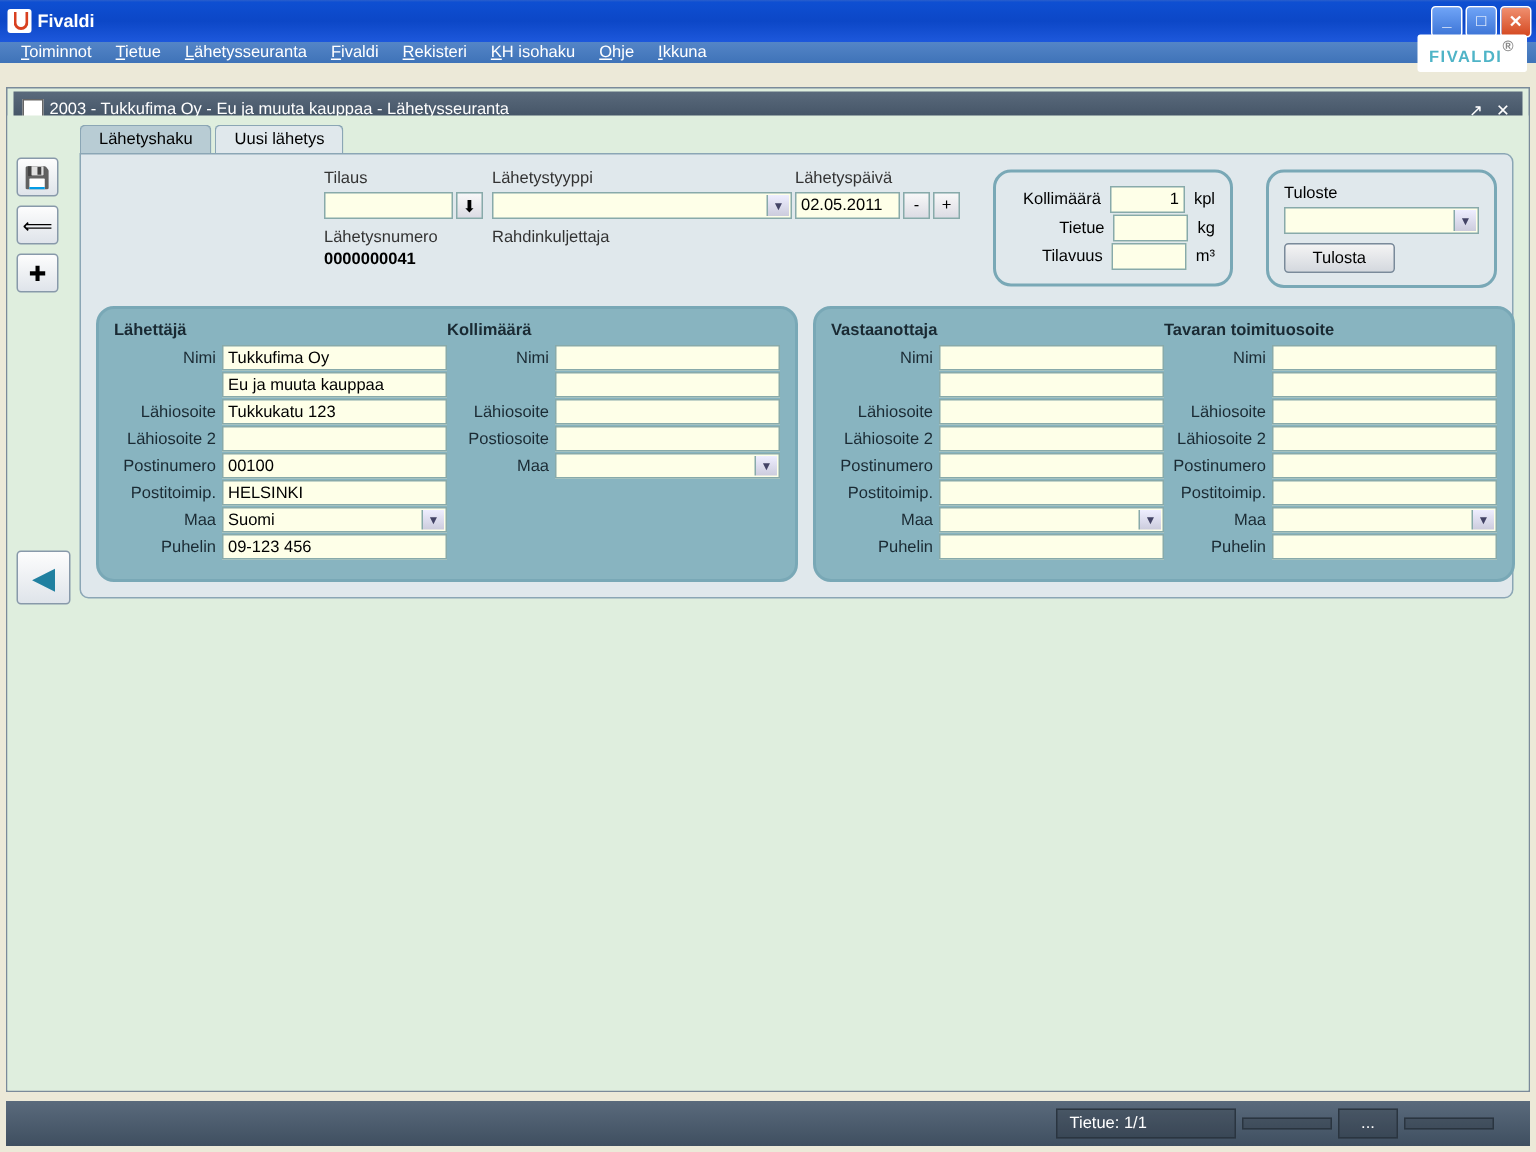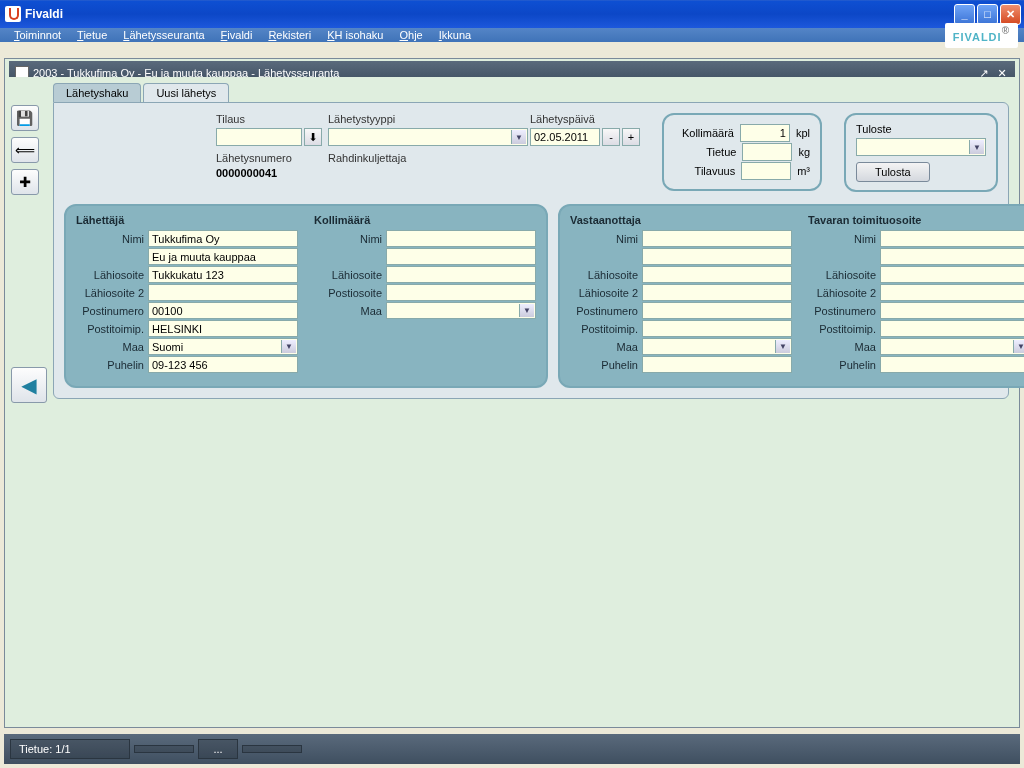--- a/index.html
+++ b/index.html
@@ -57,30 +57,30 @@
   .kolli-box { min-width: 160px; }
   .kolli-row { display:flex; align-items:center; justify-content:flex-end; gap:6px; margin:1px 0;}
   .kolli-row label { font-size:11px; }
   .kolli-row input { width: 50px; text-align:right; }
   .tuloste-box { min-width: 150px; }
   .btn { padding: 3px 18px; border: 1px solid #7a8a9a; background: linear-gradient(to bottom,#f4f4f4,#d4d8de); border-radius: 3px; margin-top: 6px; cursor: default;}
 
   
   .addr-row { display: flex; gap: 10px; margin-top: 12px; }
   .addr-group { flex: 1; background: #88b4c0; border: 2px solid #79a8b6; border-radius: 12px; padding: 8px 10px 12px 10px; }
-  .addr-group.split { display: flex; gap: 16px; }
+  .addr-group.split { display: flex; gap: 0; }
   .addr-col { flex: 1; }
   .addr-col h4 { font-size: 11px; font-weight: bold; color: #1a2a33; margin-bottom: 4px; }
   .fr { display: flex; align-items: center; margin: 1px 0; }
   .fr label { width: 68px; text-align: right; margin-right: 4px; font-size: 11px; color: #1a2a33; }
   .fr input, .fr .combo { flex: 1; height: 17px; }
   .fr .combo { position:relative; }
 
   
-  .statusbar { position: absolute; left: 4px; right: 4px; bottom: 4px; height: 30px; background: linear-gradient(to bottom,#5a6a7c,#3f4f60); color: #fff; display: flex; align-items: center; padding: 0 6px; }
+  .statusbar { position: absolute; left: 4px; right: 4px; bottom: 4px; height: 30px; background: linear-gradient(to bottom,#5a6a7c,#3f4f60); color: #fff; display: flex; align-items: center; padding: 0 20px; justify-content: flex-end; }
   .status-cell { border: 1px solid #2a3540; background: rgba(0,0,0,0.15); padding: 3px 8px; min-width: 80px; margin-right: 4px; text-align:center; font-size:11px; }
   .status-cell.first { min-width: 120px; text-align:left;}
 </style>
 </head>
 <body>
 
 <div class="titlebar">
   <span class="java-icon"></span>
   <span class="title">Fivaldi</span>
   <div class="win-btns">

